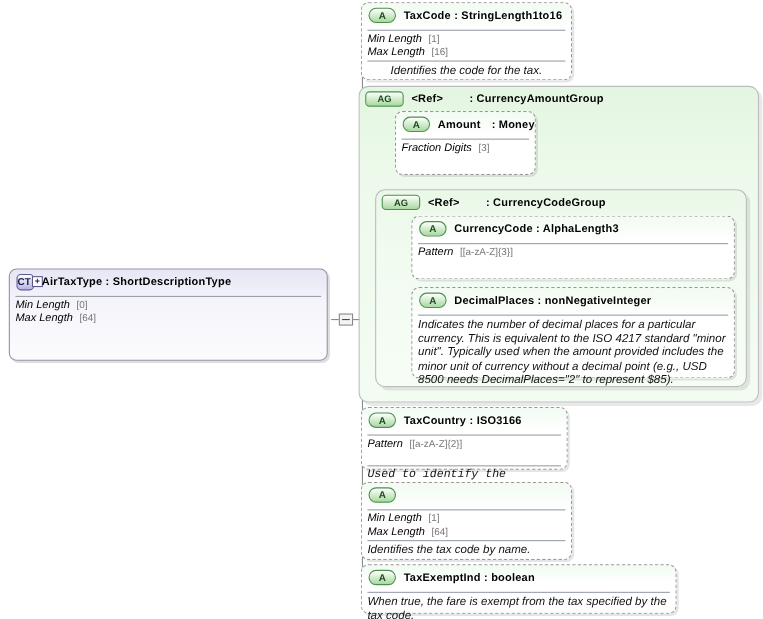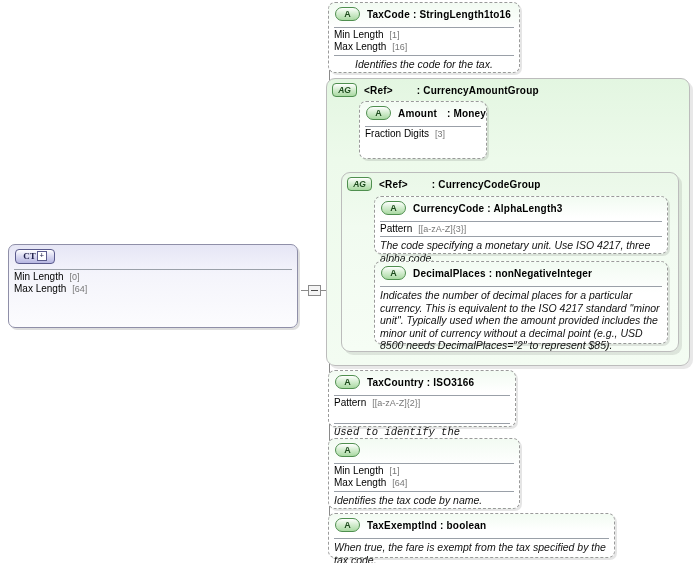--- a/index.html
+++ b/index.html
@@ -78,38 +78,36 @@
   .ico-a {
     width: 25px; height: 14px;
     line-height: 12px;
     font-size: 9px;
     border: 1px solid #4f8f4f;
     border-radius: 7px;
     background: linear-gradient(to bottom, #ffffff 0%, #d6eed2 45%, #a9d9a2 100%);
     color: #1c4a1c;
   }
   .ico-ag {
-    width: 25px; height: 14px;
+    width: 35px; height: 14px;
     line-height: 12px;
     font-size: 8.5px;
     border: 1px solid #4f8f4f;
     border-radius: 4px;
     background: linear-gradient(to bottom, #ffffff 0%, #d6eed2 45%, #a9d9a2 100%);
     color: #1c4a1c;
-    font-style: italic;
   }
   .ico-ct {
-    width: 40px; height: 15px;
+    width: 16px; height: 15px;
     line-height: 13px;
     font-size: 9px;
     border: 1px solid #5a5a8c;
     border-radius: 4px;
     background: linear-gradient(to bottom, #ffffff 0%, #dcdcf2 45%, #b6b6e2 100%);
     color: #20204a;
-    font-family: Liberation Serif, serif;
   }
   .ico-ct .plus {
     display: inline-block;
     width: 8px; height: 8px;
     line-height: 7px;
     font-size: 8px;
     margin-left: 1px;
     border: 1px solid #5a5a8c;
     background: #ffffff;
     color: #20204a;
@@ -124,20 +122,21 @@
     padding-top: 1px;
   }
   .facet {
     display: flex;
     align-items: baseline;
     height: 12px;
     line-height: 12px;
     white-space: nowrap;
   }
   .facet-name {
+    font-style: italic;
     font-size: 10px;
     color: #000;
   }
   .facet-val {
     font-size: 9px;
     color: #777777;
     margin-left: 6px;
   }
 
   
@@ -193,20 +192,25 @@
 <div class="ln h" style="left:348px; top:130px; width:12px; height:1px;"></div>
 <div class="ln h" style="left:348px; top:255px; width:12px; height:1px;"></div>
 
 <div class="ln v" style="left:363px; top:229px; width:1px; height:87px;"></div>
 <div class="ln h" style="left:363px; top:229px; width:12px; height:1px;"></div>
 <div class="ln h" style="left:363px; top:316px; width:12px; height:1px;"></div>
 
 <div class="node ct" style="left:8px; top:244px; width:290px; height:84px;">
   <div class="hdr">
     <span class="ico ico-ct"><span>CT</span><span class="plus">+</span></span>
+    <span class="hdr-title">
+      <span>AirTaxType</span>
+      <span class="sep">:</span>
+      <span>ShortDescriptionType</span>
+    </span>
   </div>
   <div class="facets" style="top:24px;">
     <div class="facet">
       <span class="facet-name">Min Length</span>
       <span class="facet-val">[0]</span>
     </div>
     <div class="facet">
       <span class="facet-name">Max Length</span>
       <span class="facet-val">[64]</span>
     </div>
@@ -285,21 +289,20 @@
       <span class="sep">:</span>
       <span>AlphaLength3</span>
     </span>
   </div>
   <div class="facets" style="top:24px;">
     <div class="facet">
       <span class="facet-name">Pattern</span>
       <span class="facet-val">[[a-zA-Z]{3}]</span>
     </div>
   </div>
-  <div class="anno" style="top:39px;">The code specifying a monetary unit. Use ISO 4217, three alpha code.</div>
 </div>
 
 <div class="node attr" style="left:374px; top:261px; width:294px; height:83px;">
   <div class="hdr">
     <span class="ico ico-a">A</span>
     <span class="hdr-title">
       <span>DecimalPlaces</span>
       <span class="sep">:</span>
       <span>nonNegativeInteger</span>
     </span>

